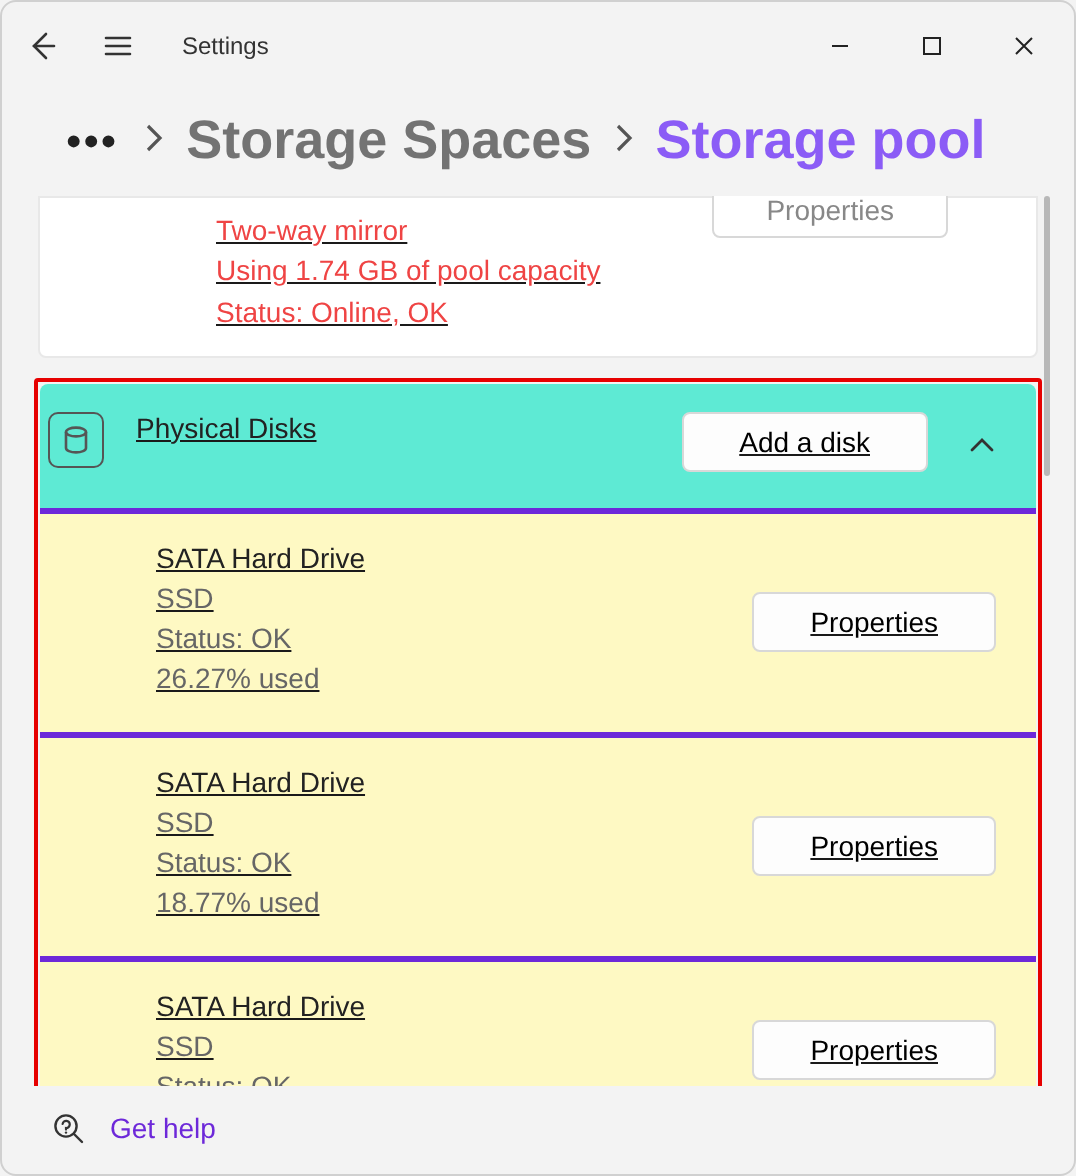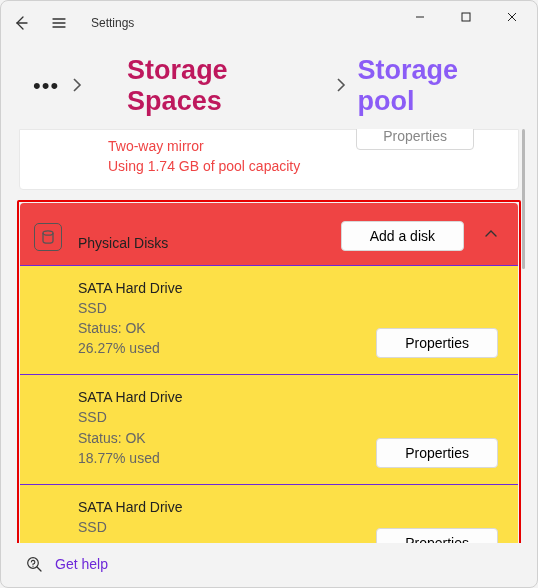--- a/index.html
+++ b/index.html
@@ -16,20 +16,21 @@
     background: #f3f3f3;
     width: 100%;
     height: 100%;
     display: flex;
     flex-direction: column;
     border: 1px solid #d0d0d0;
     border-radius: 8px;
   }
   .titlebar {
     display: flex;
+    align-items: center;
     height: 44px;
     padding: 0 2px 0 8px;
   }
   .tb-left { display: flex; align-items: center; gap: 14px; flex: 1; }
   .tb-btn { width: 24px; height: 24px; display: flex; align-items: center; justify-content: center; border-radius: 4px; }
   .tb-title { font-size: 12px; color: #333; margin-left: 6px; }
   .win-controls { display: flex; }
   .win-btn { width: 46px; height: 32px; display: flex; align-items: center; justify-content: center; }
 
   .content {
@@ -43,27 +44,28 @@
 
   .breadcrumb {
     display: flex;
     align-items: center;
     gap: 10px;
     padding: 6px 6px 12px 20px;
     font-size: 27px;
   }
   .bc-more { font-size: 22px; letter-spacing: 1px; color: #222; margin-right:2px;}
   .bc-chev { font-size: 18px; color: #555; }
-  .bc-item { color: #be185d; font-weight: 600; margin-left: 34px; }
+  .bc-item { color: #737373; font-weight: 600; }
   .bc-current { color: #8b5cf6; font-weight: 600; }
 
   .scroll-area {
     flex: 1;
     overflow: hidden;
     position: relative;
+    text-decoration: underline;
   }
 
   .card-top {
     background: #fff;
     border: 1px solid #e8e8e8;
     border-radius: 0 0 4px 4px;
     margin: 0 6px 10px 6px;
     padding: 6px 16px 12px 88px;
     position: relative;
   }
@@ -83,23 +85,23 @@
   .highlight-box {
     border: 2px solid #e60000;
     border-radius: 2px;
     margin: 0 4px;
     background: transparent;
     padding: 1px;
   }
 
   .section-header {
     display: flex;
-    align-items: flex-end;
-    padding: 14px 10px 14px 14px;
-    background: #ef4444;
+    align-items: flex-start;
+    padding: 14px 10px 14px 4px;
+    background: #5eead4;
     border-radius: 4px 4px 0 0;
   }
   .disk-icon-wrap {
     width: 28px; height: 28px;
     border: 1.5px solid #555;
     border-radius: 5px;
     display: flex; align-items:center; justify-content:center;
     margin-right: 16px;
   }
   .section-title { flex: 1; font-size: 14px; color: #222; }
@@ -111,24 +113,24 @@
     font-size: 14px;
     margin-right: 10px;
   }
   .chev-collapse {
     width: 34px; height: 34px;
     display:flex; align-items:center; justify-content:center;
   }
 
   .disk-row {
     display: flex;
-    align-items: flex-end;
+    align-items: center;
     padding: 14px 10px 16px 58px;
-    background: #fde047;
-    border-top: 1px solid #6d28d9;
+    background: #fef9c3;
+    border-top: 3px solid #6d28d9;
   }
   .disk-info { flex: 1; }
   .disk-name { font-size: 14px; color: #222; margin-bottom: 2px; }
   .disk-sub { font-size: 14px; color: #666; line-height: 1.45; }
   .props-btn {
     border: 1px solid #d8d8d8;
     border-radius: 4px;
     background: #fdfdfd;
     padding: 6px 28px;
     font-size: 14px;
@@ -212,20 +214,21 @@
       </span>
       <span class="bc-current">Storage pool</span>
     </div>
 
     <div class="scroll-area">
 
       <div class="card-top">
         <button class="top-props-btn">Properties</button>
         <div class="line">Two-way mirror</div>
         <div class="line">Using 1.74 GB of pool capacity</div>
+        <div class="line">Status: Online, OK</div>
       </div>
 
       <div class="highlight-box">
 
         <div class="section-header">
           <div class="disk-icon-wrap">
             <svg width="14" height="16" viewBox="0 0 14 16">
                 <ellipse cx="7" cy="4" rx="5" ry="2.2" stroke="#555" stroke-width="1.3" fill="none"></ellipse>
                 <path d="M2 4 V12 A5 2.2 0 0 0 12 12 V4" stroke="#555" stroke-width="1.3" fill="none"></path>
               </svg>

